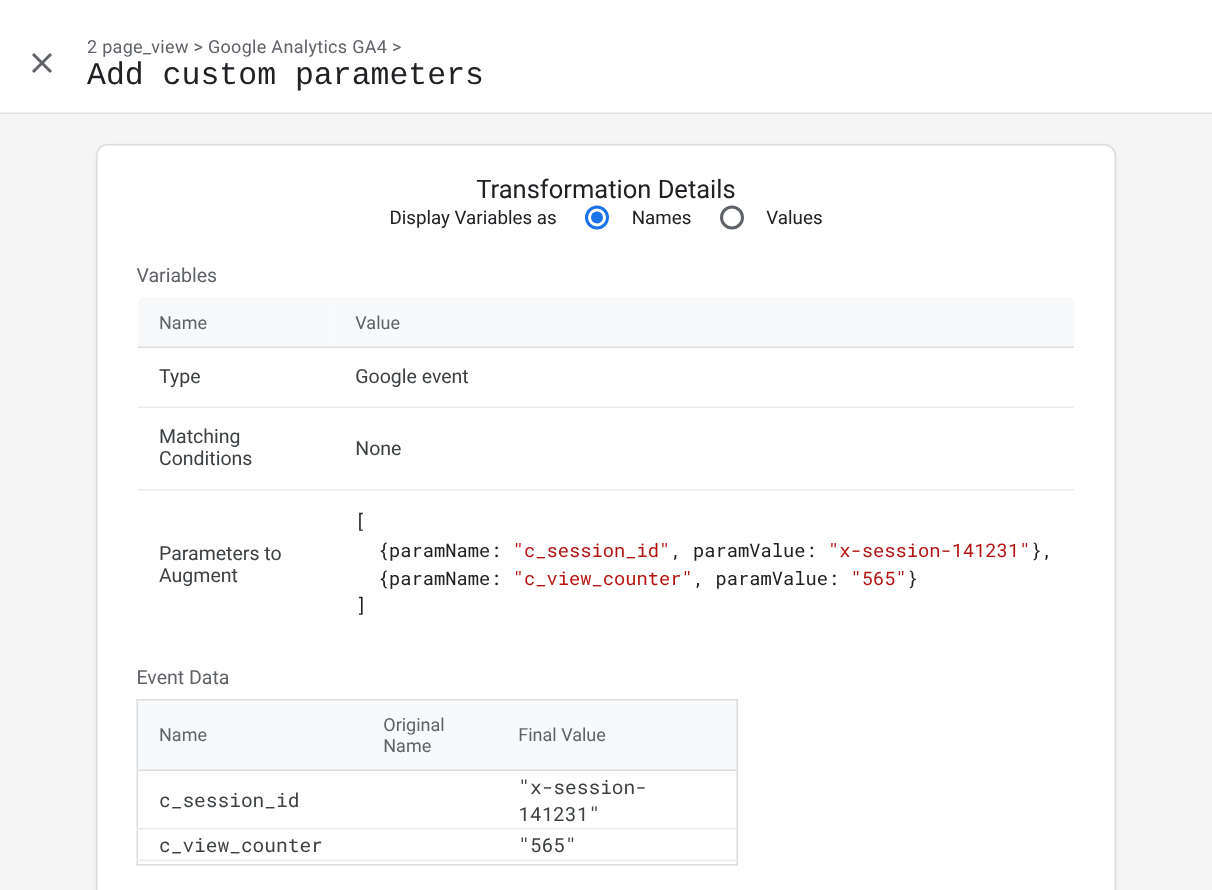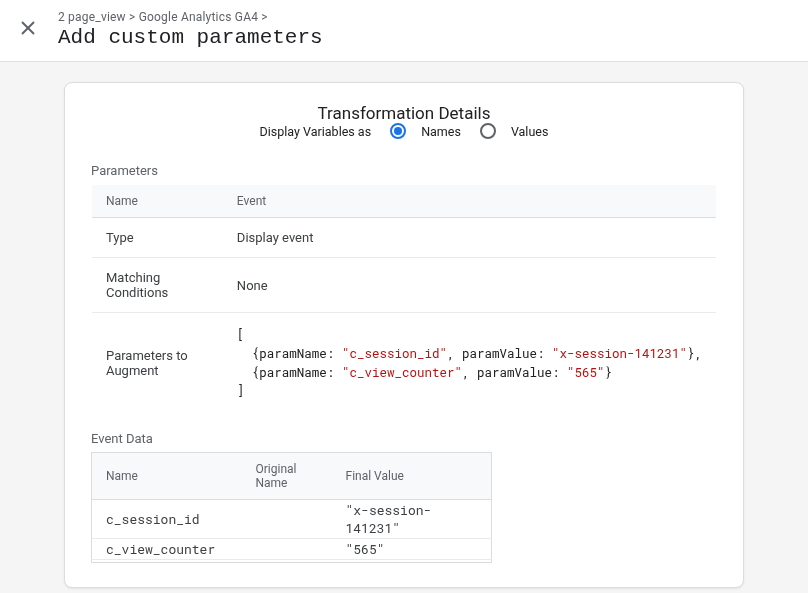--- a/index.html
+++ b/index.html
@@ -7,21 +7,21 @@
   body {
     font-family: Roboto, "Helvetica Neue", Arial, sans-serif;
     background:#ffffff;
     color:#202124;
     font-size:13px;
     width:808px;
   }
   .header {
     display:flex;
     align-items:flex-start;
-    padding:10px 16px 12px 16px;
+    padding:24px 16px 12px 16px;
     border-bottom:1px solid #e0e0e0;
     background:#fff;
   }
   .close-x {
     width:24px; height:24px;
     display:flex; align-items:center; justify-content:center;
     margin-right:18px; margin-top:6px;
     color:#5f6368; cursor:pointer;
   }
   .close-x svg { width:14px; height:14px; stroke:#5f6368; stroke-width:2; }
@@ -154,32 +154,32 @@
       <div class="card-title">Transformation Details</div>
       <div class="dispvars">
         <span>Display Variables as</span>
         <span class="radio checked"></span>
         <span>Names</span>
         <span class="radio"></span>
         <span>Values</span>
       </div>
     </div>
 
-    <div class="section-label">Parameters</div>
+    <div class="section-label">Variables</div>
     <table class="props">
       <thead>
         <tr>
           <th>Name</th>
-          <th>Event</th>
+          <th>Value</th>
         </tr>
       </thead>
       <tbody>
         <tr>
           <td class="name">Type</td>
-          <td>Display event</td>
+          <td>Google event</td>
         </tr>
         <tr>
           <td class="name">Matching Conditions</td>
           <td>None</td>
         </tr>
         <tr>
           <td class="name">Parameters to Augment</td>
           <td>
 <pre class="code">[
 <span>  {paramName: </span><span class="str">"c_session_id"</span><span>, paramValue: </span><span class="str">"x-session-141231"</span><span>},</span>

